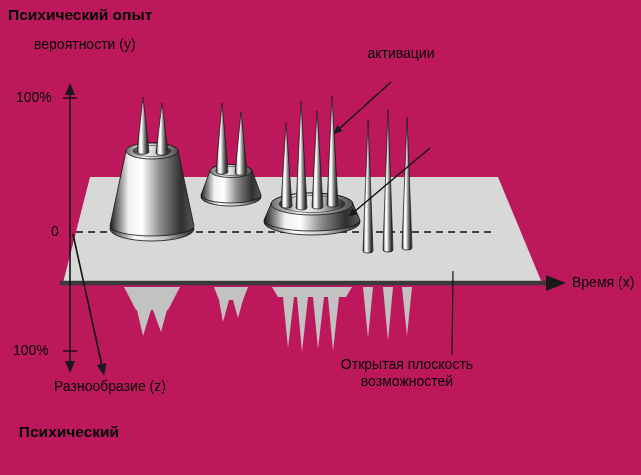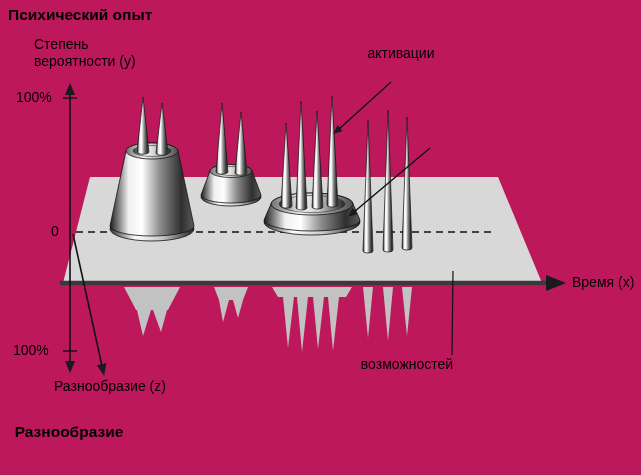--- a/index.html
+++ b/index.html
@@ -118,40 +118,40 @@
     </g>
 
     <line x1="391" y1="82" x2="339" y2="129" stroke="#111" stroke-width="1.4" marker-end="url(#ahTiny)"></line>
     <line x1="430" y1="148" x2="354" y2="212" stroke="#111" stroke-width="1.4" marker-end="url(#ahTiny)"></line>
     <line x1="452" y1="355" x2="453" y2="271" stroke="#111" stroke-width="1.2"></line>
   </svg>
 
   <div class="lbl bold" style="left:8px;top:5px">Психический опыт</div>
 
   <div class="lbl" style="left:34px;top:36px">
-    <div>Степень</div>
     <div>вероятности (y)</div>
   </div>
 
   <div class="lbl" style="left:16px;top:89px">100%</div>
 
   <div class="lbl" style="left:51px;top:223px">0</div>
 
   <div class="lbl" style="left:13px;top:342px">100%</div>
 
   <div class="lbl" style="left:54px;top:378px">Разнообразие (z)</div>
 
   <div class="lbl center" style="left:346px;top:45px;width:110px">
     <div>активации</div>
   </div>
 
 
   <div class="lbl" style="left:572px;top:274px">Время (x)</div>
 
   <div class="lbl center" style="left:323px;top:356px;width:168px">
+    <div>Открытая плоскость</div>
     <div>возможностей</div>
   </div>
 
   <div class="lbl bold center" style="left:6px;top:422px;width:126px">
-    <div>Разнообразие</div>
+    <div>Психический</div>
   </div>
 
 </div>
 
 </body></html>

